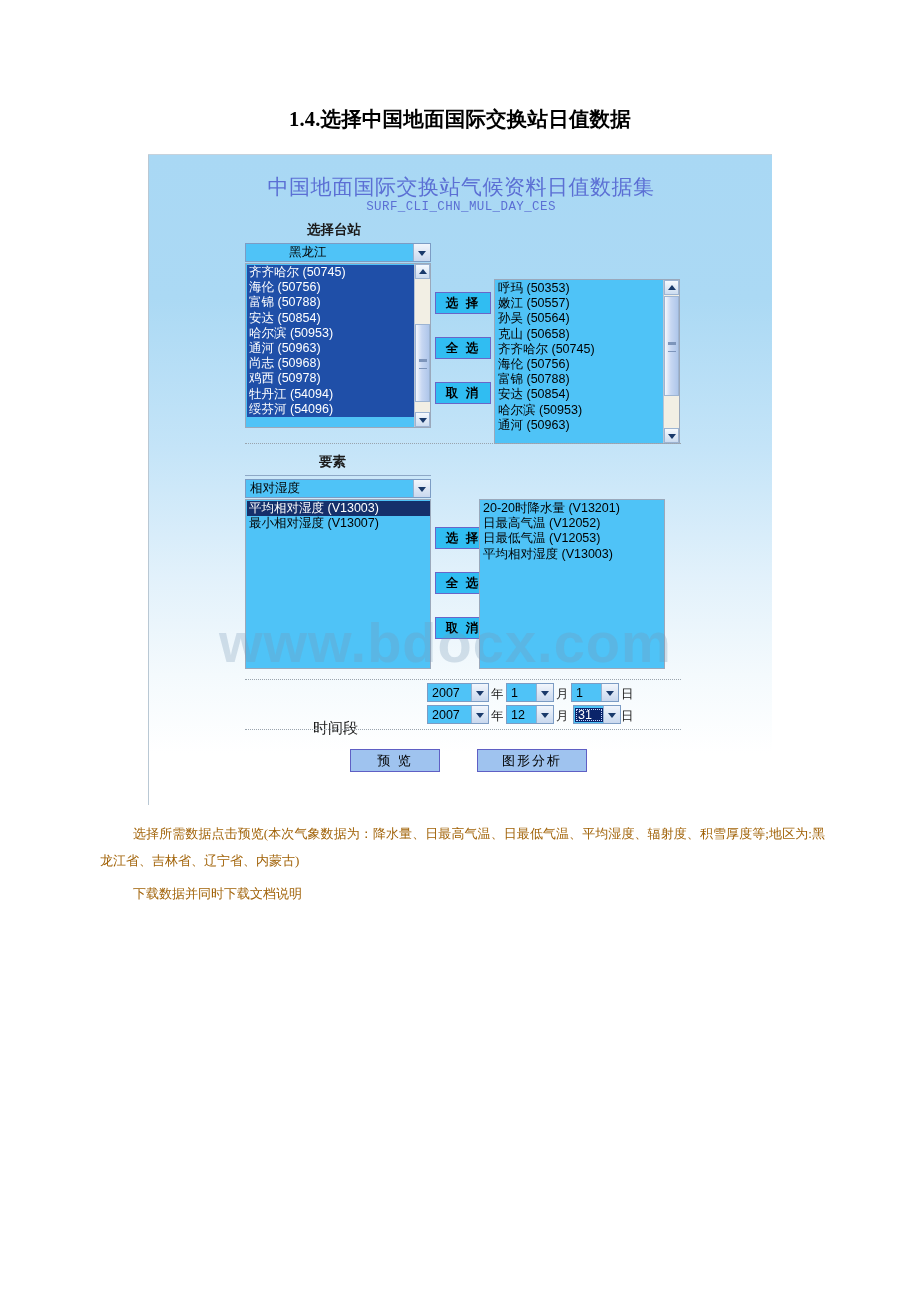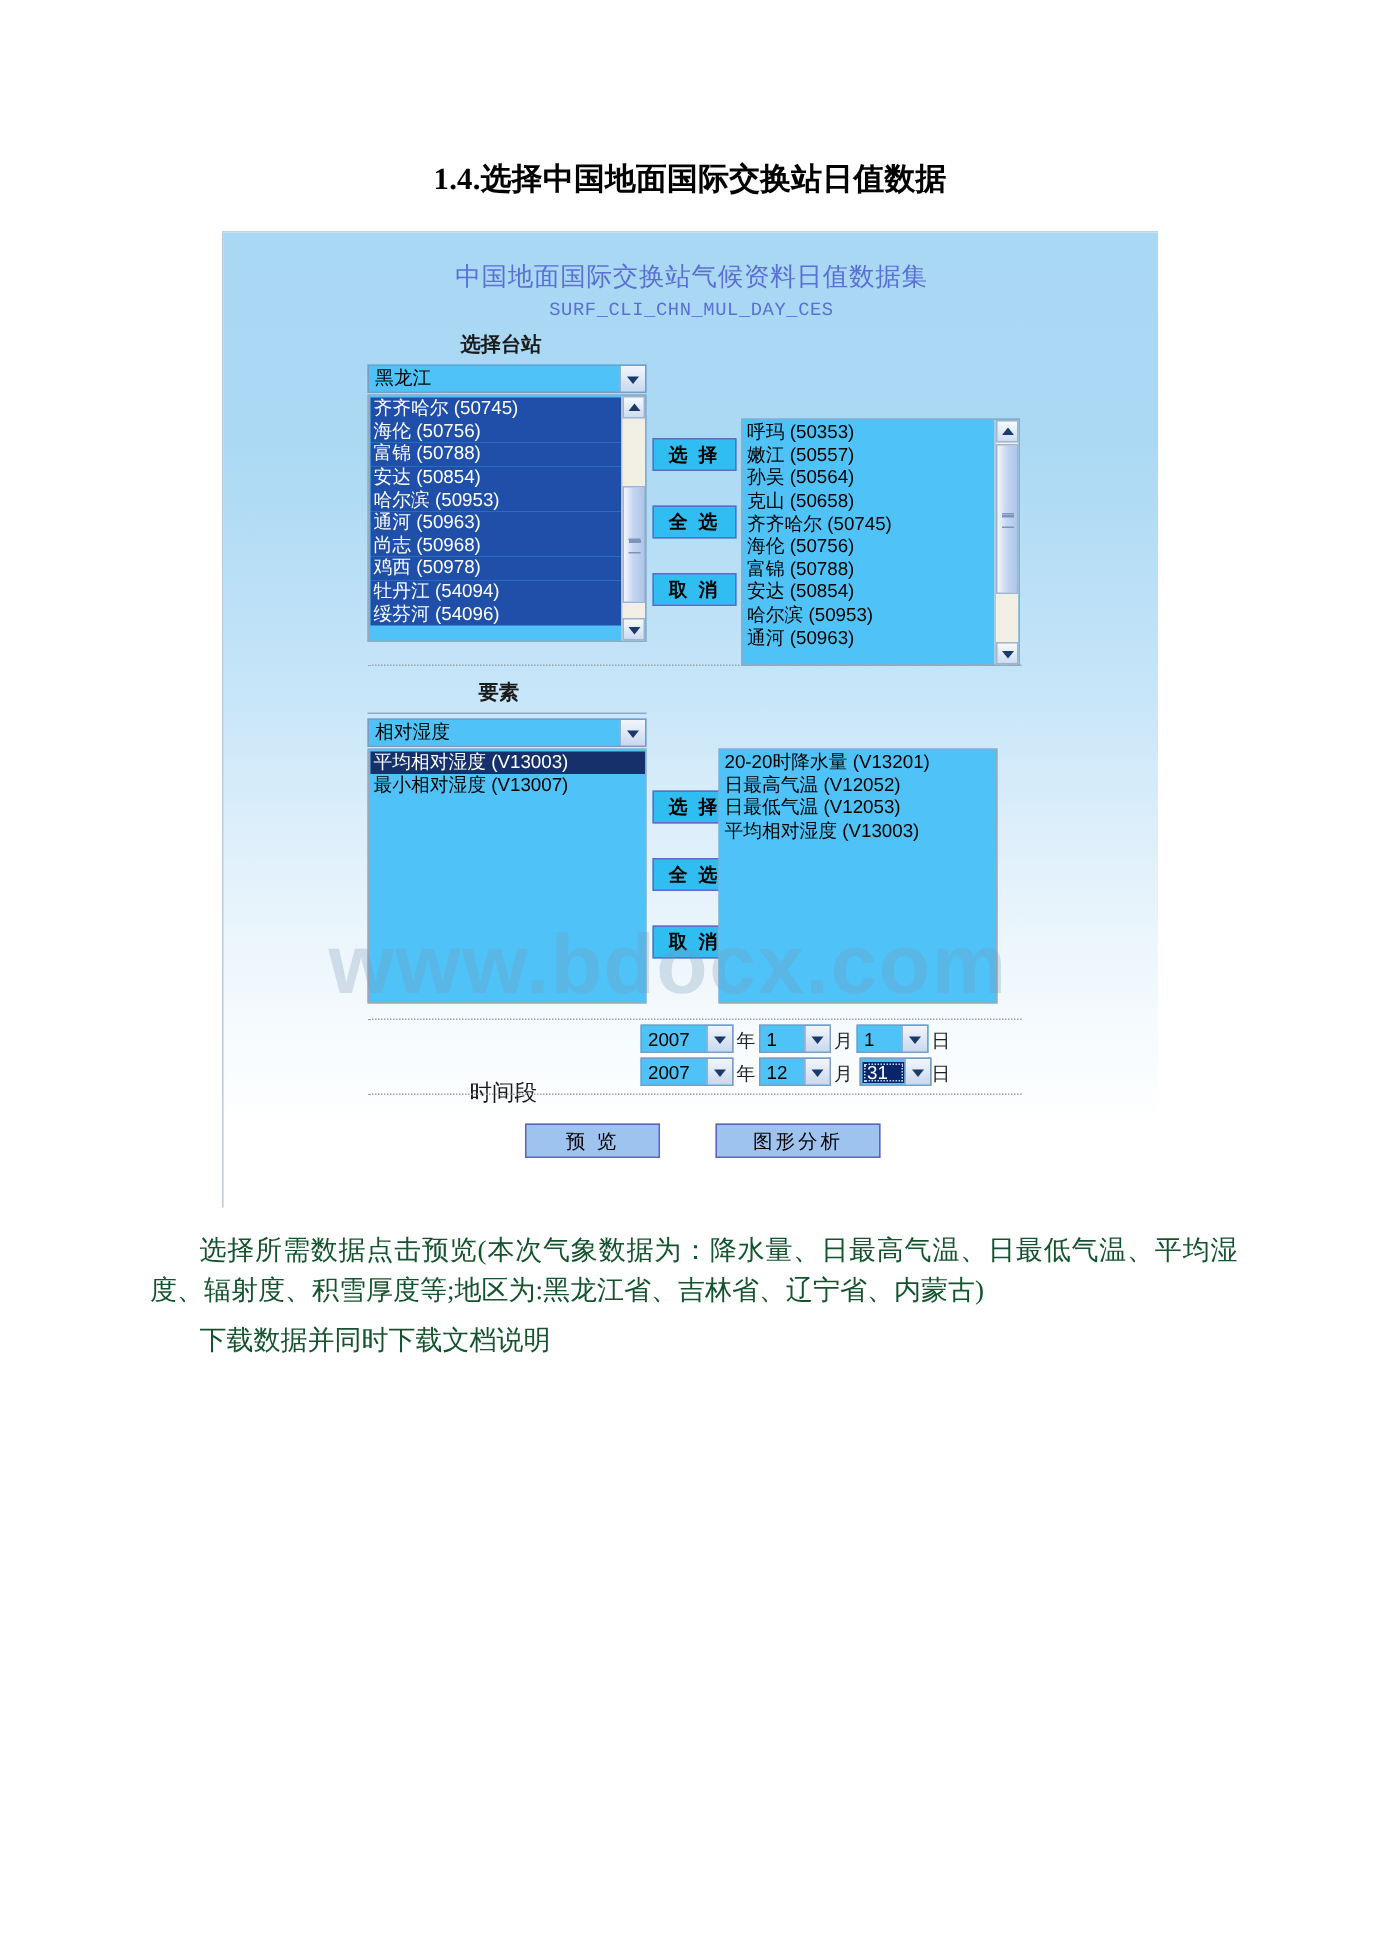--- a/index.html
+++ b/index.html
@@ -62,21 +62,21 @@
     height: 650px;
   }
 
   .app-title {
     position: absolute;
     left: 0;
     top: 18px;
     width: 624px;
     text-align: center;
     font-family: "Liberation Sans", "DejaVu Sans", sans-serif;
-    font-size: 17px;
+    font-size: 21px;
     color: #5b6fd4;
     letter-spacing: 0.5px;
   }
   .app-subtitle {
     position: absolute;
     left: 0;
     top: 45px;
     width: 624px;
     text-align: center;
     font-family: "Liberation Mono", "DejaVu Sans Mono", monospace;
@@ -286,41 +286,41 @@
     color: rgba(120, 150, 180, 0.28);
     letter-spacing: 1px;
     pointer-events: none;
     white-space: nowrap;
   }
 
   
   .para {
     position: absolute;
     font-family: "Liberation Serif", "DejaVu Serif", serif;
-    font-size: 18px;
+    font-size: 13px;
     line-height: 27px;
-    color: #14532d;
+    color: #a16207;
     text-align: justify;
   }
 </style>
 </head>
 <body>
 
 <div class="doc-title">1.4.选择中国地面国际交换站日值数据</div>
 
 <div class="panel-topline"></div>
 <div class="app-panel">
   <div class="panel-inner">
 
     <div class="app-title">中国地面国际交换站气候资料日值数据集</div>
     <div class="app-subtitle">SURF_CLI_CHN_MUL_DAY_CES</div>
 
     <div class="section-label" style="left:158px; top:66px;">选择台站</div>
 
-    <div class="sel" style="left:96px; top:88px; width:186px;">
+    <div class="sel" style="left:96px; top:88px; width:186px;padding-left:39px;">
       <div class="sel-val">黑龙江</div>
       <div class="sel-arrow"></div>
     </div>
 
     <div class="listbox" style="left:96px; top:108px; width:186px; height:165px;">
       <div class="lb-items">
         <div class="lb-item sel-item">齐齐哈尔 (50745)</div>
         <div class="lb-item sel-item">海伦 (50756)</div>
         <div class="lb-item sel-item">富锦 (50788)</div>
         <div class="lb-item sel-item">安达 (50854)</div>

